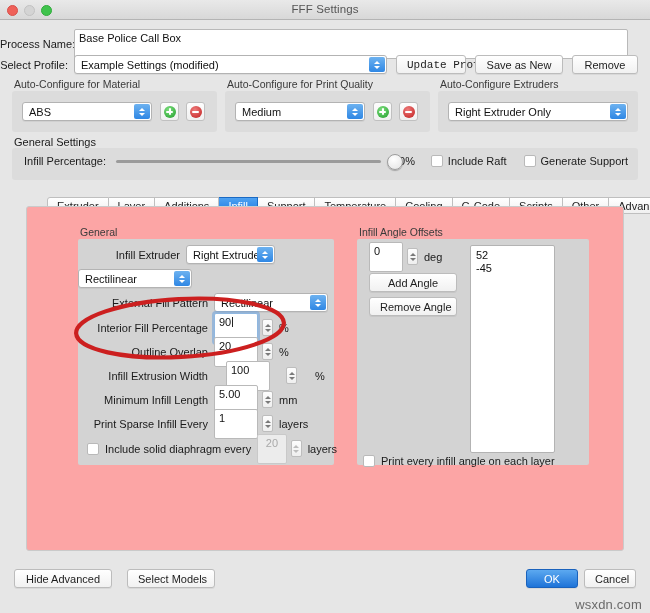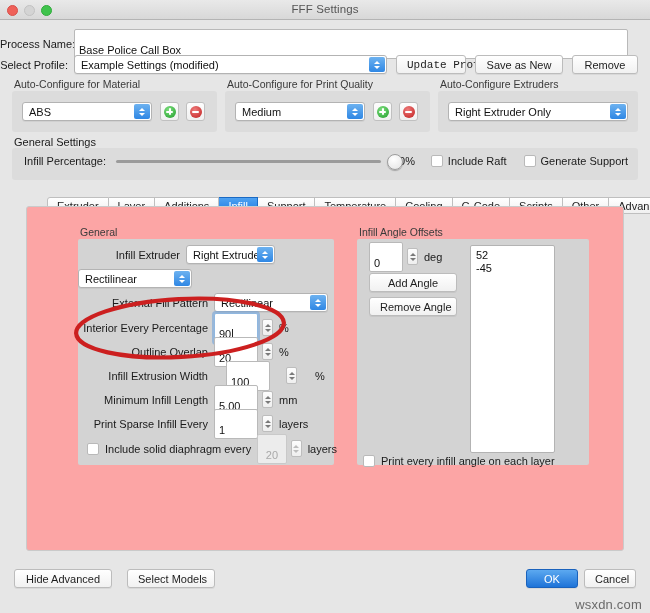--- a/index.html
+++ b/index.html
@@ -27,21 +27,21 @@
     position:absolute;left:0;right:0;top:3px;text-align:center;
     font-size:11.5px;color:#555;font-weight:normal;letter-spacing:.1px;
   }
 
   
   .row{display:flex;align-items:center;}
   .lbl{color:#1a1a1a;white-space:nowrap;}
 
   .textfield{
     background:#fff;border:1px solid #b9b9b9;border-radius:2px;
-    height:30px;line-height:17px;padding:12px 4px;box-sizing:border-box;
+    height:30px;line-height:17px;padding:0 4px;box-sizing:border-box;
     font-size:11px;color:#111;overflow:hidden;white-space:nowrap;
   }
   .textfield.focused{
     border-color:#8fb7e0;
     box-shadow:0 0 0 2px rgba(106,160,220,.55);
   }
   .textfield.disabled{background:#ececec;color:#a9a9a9;border-color:#c9c9c9;}
 
   .caret{display:inline-block;width:1px;height:10px;background:#222;
          vertical-align:-1px;margin-left:1px;}
@@ -325,21 +325,21 @@
       <div class="popup" style="width:114px;">
         <span>Rectilinear</span>
         <span class="arrowbtn">
             <i class="up"></i>
             <i class="dn"></i>
           </span>
       </div>
     </div>
 
     <div class="frow" style="left:51px;top:111px;width:256px;">
-      <div class="flbl" style="width:136px;">Interior Every Percentage</div>
+      <div class="flbl" style="width:136px;">Interior Fill Percentage</div>
       <div class="textfield focused" style="width:44px;"><span>90</span><span class="caret"></span></div>
       <div class="stepper" style="margin-left:4px;">
           <i class="up"></i>
           <i class="dn"></i>
         </div>
       <div class="unit">%</div>
     </div>
 
     <div class="frow" style="left:51px;top:135px;width:256px;">
       <div class="flbl" style="width:136px;">Outline Overlap</div>

